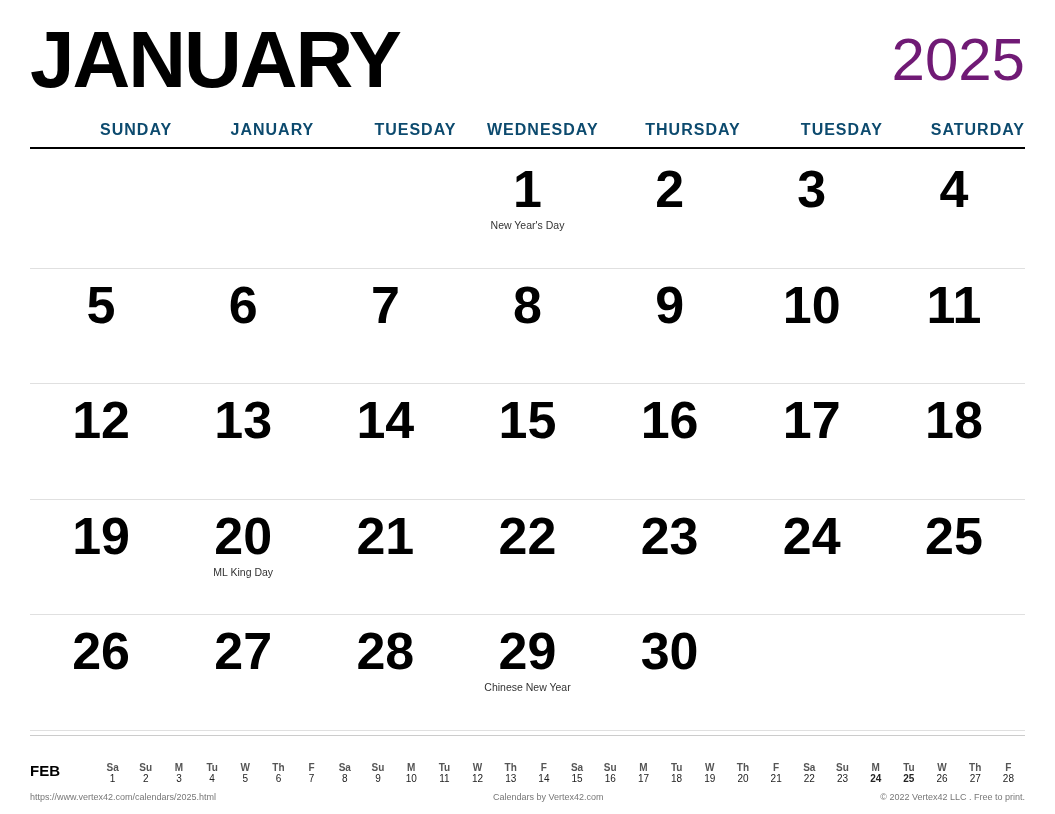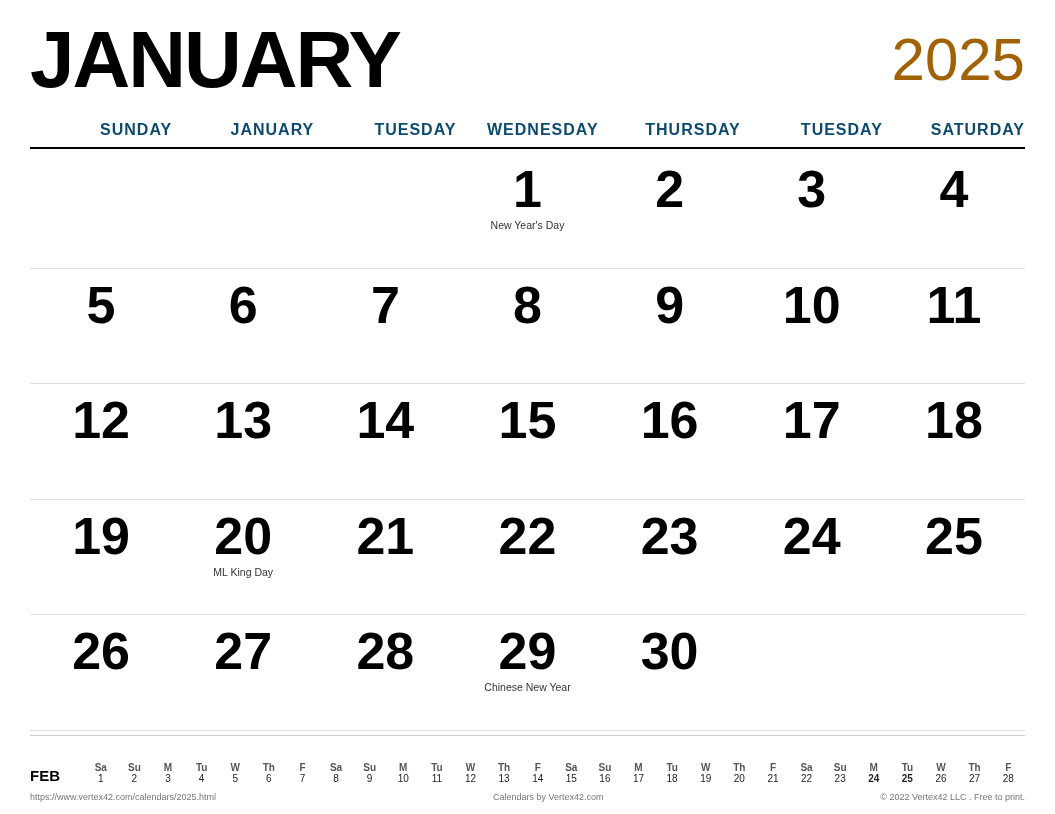--- a/index.html
+++ b/index.html
@@ -27,21 +27,21 @@
       font-size: 80px;
       font-weight: 900;
       color: #000;
       letter-spacing: -2px;
       line-height: 1;
       font-family: Arial Black, Arial, sans-serif;
     }
     .year-title {
       font-size: 60px;
       font-weight: 300;
-      color: #a16207;
+      color: #701a75;
       line-height: 1;
       padding-top: 10px;
       font-family: Arial, sans-serif;
     }
     .calendar-grid {
       flex: 1;
       display: flex;
       flex-direction: column;
     }
     .day-headers {
@@ -94,22 +94,22 @@
       margin-top: 4px;
       line-height: 1.2;
     }
     .mini-cal-section {
       padding: 8px 0 2px 0;
       border-top: 1px solid #ccc;
       margin-top: 4px;
     }
     .mini-cal-row {
       display: flex;
-      align-items: flex-end;
-      gap: 0;
+      align-items: flex-start;
+      gap: 12px;
       margin-top: 18px;
     }
     .mini-month-label {
       font-size: 15px;
       font-weight: 900;
       color: #000;
       font-family: Arial Black, Arial, sans-serif;
       width: 48px;
       margin-right: 6px;
     }

